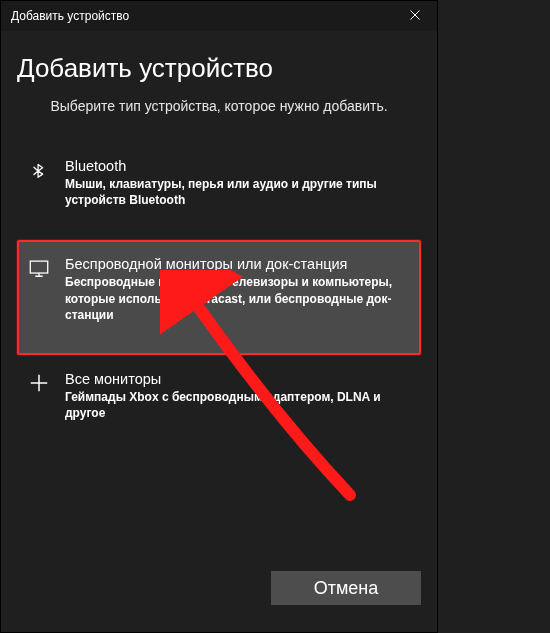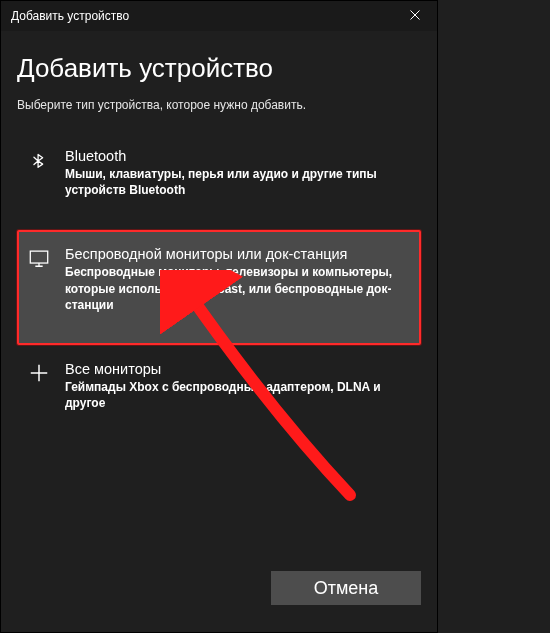--- a/index.html
+++ b/index.html
@@ -43,23 +43,24 @@
     display: flex;
     flex-direction: column;
   }
   .heading {
     font-size: 26px;
     font-weight: 400;
     color: #ffffff;
     margin-bottom: 14px;
   }
   .subheading {
-    font-size: 12px;
+    font-size: 14px;
     color: #e6e6e6;
-    margin-bottom: 20px;
+    margin-bottom: 28px;
+    text-align: center;
   }
   .options { display: flex; flex-direction: column; gap: 0; }
   .option {
     display: flex;
     align-items: flex-start;
     padding: 14px 8px 30px 8px;
     cursor: pointer;
     border: 2px solid transparent;
     border-radius: 2px;
   }

